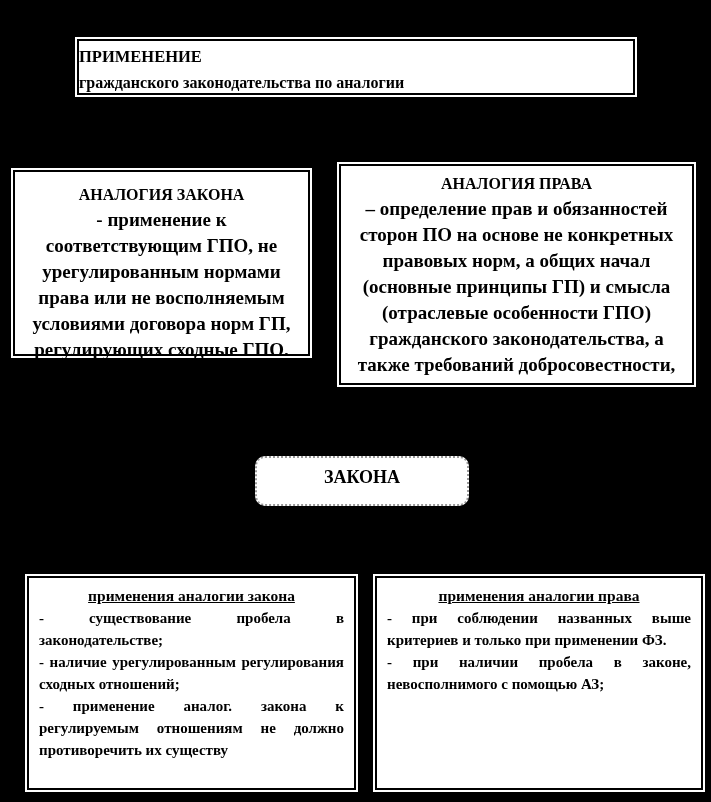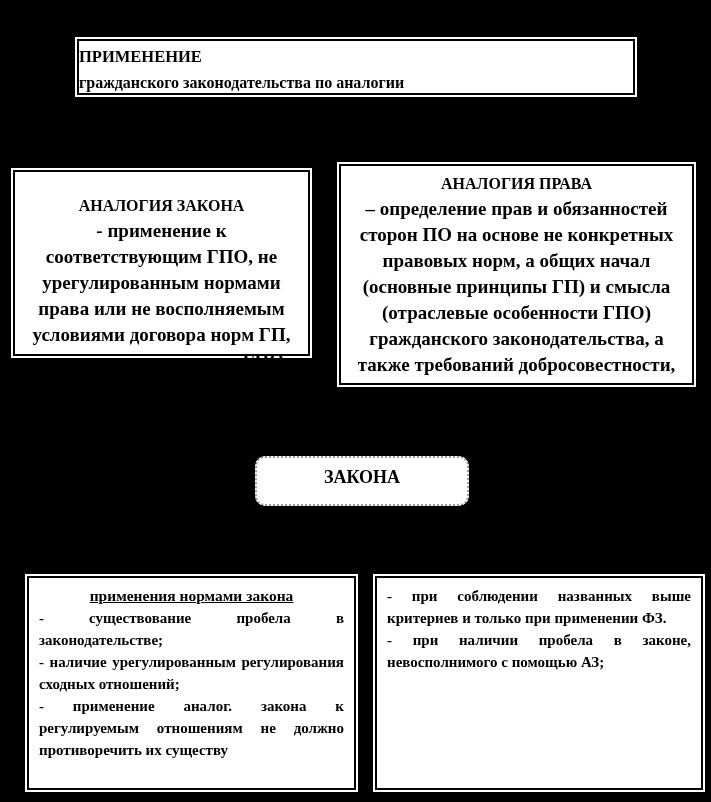--- a/index.html
+++ b/index.html
@@ -27,21 +27,21 @@
     left: 77px; top: 39px; width: 558px; height: 56px;
     text-align: left;
     padding-top: 6px;
   }
   .top-line-1 { font-size: 16.5px; line-height: 20px; }
   .top-line-2 { font-size: 16px; line-height: 20px; margin-top: 6px; }
 
   .law-box {
     left: 13px; top: 170px; width: 297px; height: 186px;
     text-align: center;
-    padding: 23px 6px;
+    padding: 12px 6px;
   }
   .right-box {
     left: 339px; top: 164px; width: 355px; height: 221px;
     text-align: center;
     padding: 7px 14px;
   }
   .mid-title { font-size: 16px; line-height: 21px; margin-bottom: 2px; }
   .mid-body  { font-size: 19px; line-height: 26px; }
   .mid-source{ font-size: 12px; line-height: 18px; margin-top: 1px; }
 
@@ -100,22 +100,23 @@
   <div class="mid-title">АНАЛОГИЯ ПРАВА</div>
   <div class="mid-body">– определение прав и обязанностей сторон ПО на основе не конкретных правовых норм, а общих начал (основные принципы ГП) и смысла (отраслевые особенности ГПО) гражданского законодательства, а также требований добросовестности, разумности и справедливости.</div>
   <div class="mid-source">(п. 2 ст. 6 ГК РФ)</div>
 </div>
 
 <div class="conditions-box">
   <span class="conditions-label">ЗАКОНА</span>
 </div>
 
 <div class="box bottom-left-box">
-  <div class="bottom-title">применения нормами закона</div>
+  <div class="bottom-title">применения аналогии закона</div>
   <p class="jpara">- существование пробела в законодательстве;</p>
   <p class="jpara">- наличие урегулированным регулирования сходных отношений;</p>
   <p class="jpara">- применение аналог. закона к регулируемым отношениям не должно противоречить их существу</p>
 </div>
 
 <div class="box bottom-right-box">
+  <div class="bottom-title">применения аналогии права</div>
   <p class="jpara">- при соблюдении названных выше критериев и только при применении ФЗ.</p>
   <p class="jpara">- при наличии пробела в законе, невосполнимого с помощью АЗ;</p>
 </div>
 
 </body></html>

